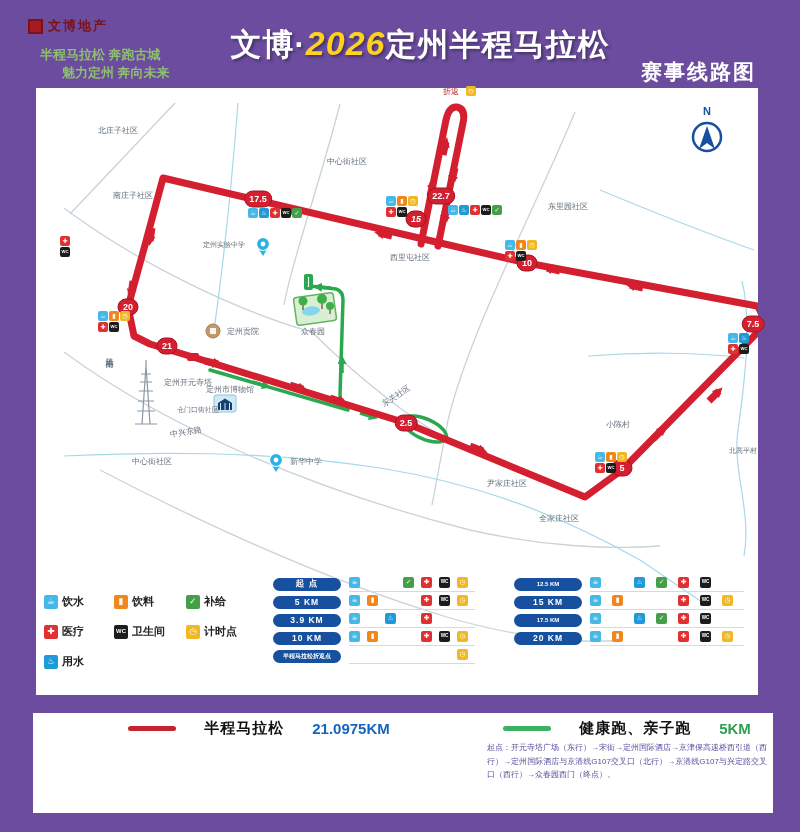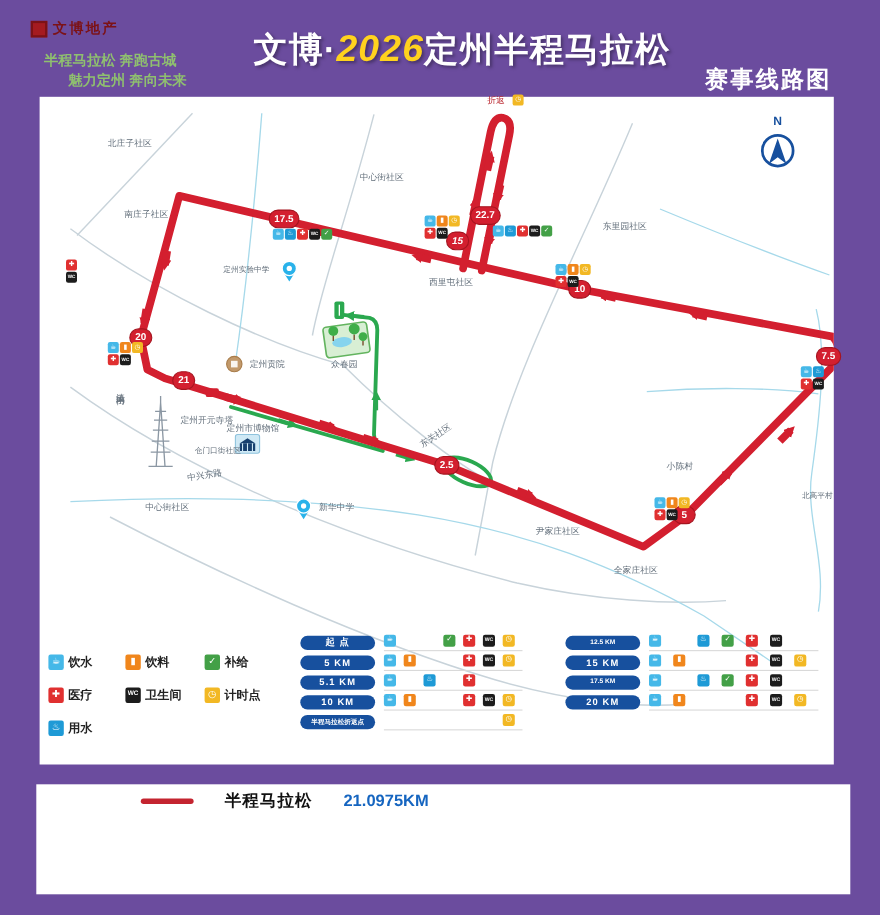--- a/index.html
+++ b/index.html
@@ -201,21 +201,21 @@
       <div class="map-label" style="left: 152px; top: 294px;">定州开元寺塔</div>
       <div class="map-label" style="left: 194px; top: 301px;">定州市博物馆</div>
       <div class="map-label" style="left: 162px; top: 322px; font-size: 7px;">仓门口街社区</div>
       <div class="map-label vert" style="left: 72px; top: 265px;">清风南街</div>
       <div class="map-label" style="left: 150px; top: 344px; transform: translate(-50%, -50%) rotate(-9deg);">中兴东路</div>
       <div class="map-label" style="left: 116px; top: 373px;">中心街社区</div>
       <div class="map-label" style="left: 270px; top: 373px;">新华中学</div>
       <div class="map-label" style="left: 582px; top: 336px;">小陈村</div>
       <div class="map-label" style="left: 707px; top: 363px; font-size: 7px;">北高平村</div>
       <div class="map-label" style="left: 471px; top: 395px;">尹家庄社区</div>
-      <div class="map-label" style="left: 542px; top: 430px;">全家庄社区</div>
+      <div class="map-label" style="left: 523px; top: 430px;">全家庄社区</div>
       <div class="map-label vert banner" style="left: 157px; top: 269px;">宋街</div>
       <div class="cluster" style="left: 350px; top: 108px;">
         <div class="row">
           <div class="sq" style="height: 10px; width: 10px; background: rgb(69, 184, 232); font-size: 6.2px;">☕</div>
           <div class="sq" style="height: 10px; width: 10px; background: rgb(240, 134, 28); font-size: 6.2px;">▮</div>
           <div class="sq" style="height: 10px; width: 10px; background: rgb(242, 184, 36); font-size: 6.2px;">◷</div>
         </div>
         <div class="row">
           <div class="sq" style="height: 10px; width: 10px; background: rgb(224, 48, 48); font-size: 6.2px;">✚</div>
           <div class="sq" style="height: 10px; width: 10px; background: rgb(28, 28, 28); font-size: 4.2px;">WC</div>
@@ -366,21 +366,21 @@
           </span>
           <span class="slot" style="width: 18px;">
             <div class="sq" style="height: 11px; width: 11px; background: rgb(28, 28, 28); font-size: 4.62px;">WC</div>
           </span>
           <span class="slot" style="width: 18px;">
             <div class="sq" style="height: 11px; width: 11px; background: rgb(242, 184, 36); font-size: 6.82px;">◷</div>
           </span>
         </div>
       </div>
       <div class="st-row">
-        <span class="pill">5.1 KM</span>
+        <span class="pill">3.9 KM</span>
         <div class="slots">
           <span class="slot" style="width: 18px;">
             <div class="sq" style="height: 11px; width: 11px; background: rgb(69, 184, 232); font-size: 6.82px;">☕</div>
           </span>
           <span class="slot" style="width: 18px;"></span>
           <span class="slot" style="width: 18px;">
             <div class="sq" style="height: 11px; width: 11px; background: rgb(30, 154, 214); font-size: 6.82px;">♨</div>
           </span>
           <span class="slot" style="width: 18px;"></span>
           <span class="slot" style="width: 18px;">
@@ -520,13 +520,21 @@
 </div>
 
 <div id="footer-panel" class="panel">
   <div class="route-col" style="left:8px;width:436px">
     <div class="route-head">
       <span class="route-line red"></span>
       <span class="route-name">半程马拉松</span>
       <span class="route-dist blue">21.0975KM</span>
     </div>
   </div>
+  <div class="route-col" style="left:452px;width:284px">
+    <div class="route-head">
+      <span class="route-line green"></span>
+      <span class="route-name">健康跑、亲子跑</span>
+      <span class="route-dist green">5KM</span>
+    </div>
+    <p class="route-desc">起点：开元寺塔广场（东行）→宋街→定州国际酒店→京津保高速桥西引道（西行）→定州国际酒店与京港线G107交叉口（北行）→京港线G107与兴定路交叉口（西行）→众春园西门（终点）。</p>
+  </div>
 </div>
 
 </body></html>

